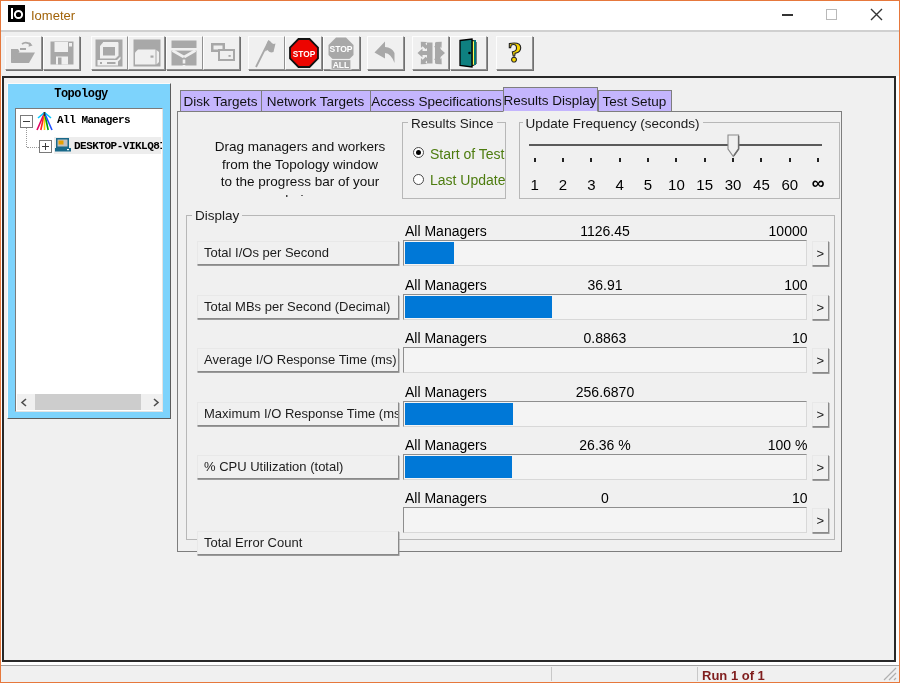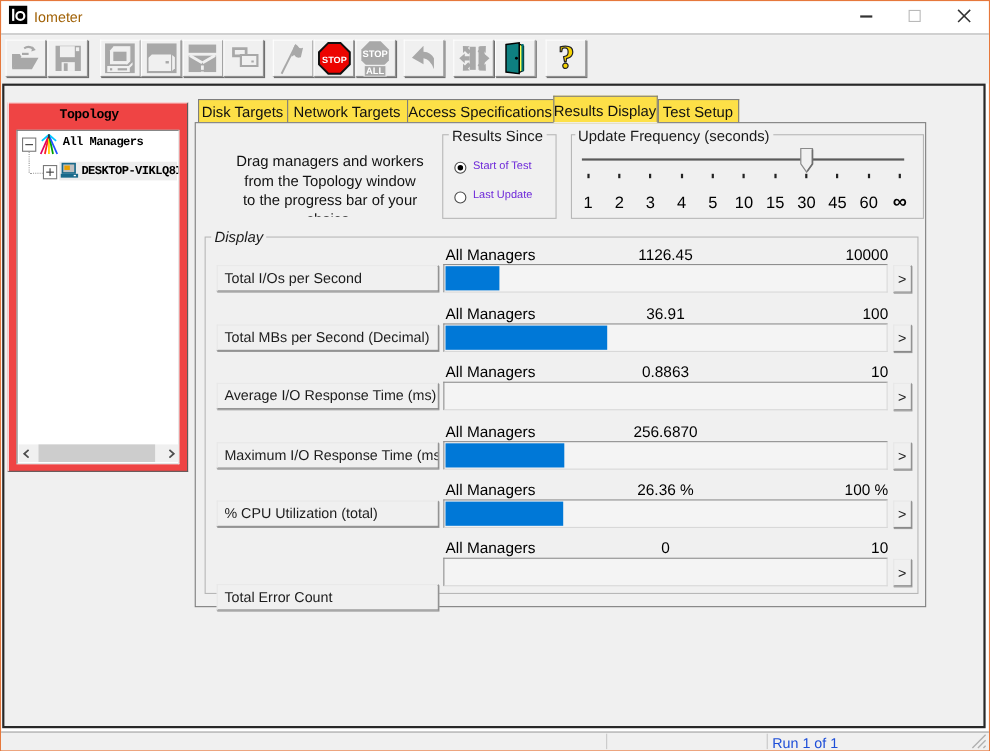--- a/index.html
+++ b/index.html
@@ -6,44 +6,44 @@
 html,body { width:900px; height:683px; }
 body { font-family:"Liberation Sans", sans-serif; position:relative; background:#fff; overflow:hidden; }
 .abs { position:absolute; }
 #win { position:absolute; left:0; top:0; width:900px; height:683px; border:1px solid #e6783c; background:#fff; }
 #tbsep { position:absolute; left:1px; top:30px; width:898px; height:2px; background:#d0d0d0; }
 #toolbar { position:absolute; left:1px; top:32px; width:898px; height:44px; background:#f0f0f0; }
 .tbtn { position:absolute; top:4px; width:37px; height:34px; background:#f0f0f0;
   border:1px solid; border-color:#fdfdfd #909090 #909090 #fdfdfd; box-shadow:1px 1px 0 #707070; }
 .tbtn svg { position:absolute; left:50%; top:50%; transform:translate(-50%,-50%); }
 #client { position:absolute; left:2px; top:76px; width:894px; height:586px; border:2px solid #282828; background:#f0f0f0; }
-#topo { position:absolute; left:3px; top:15px; width:164px; height:336px; background:#ef4444;
+#topo { position:absolute; left:3px; top:5px; width:164px; height:336px; background:#7dd3fc;
   border:1px solid; border-color:#fafafa #5c5c5c #5c5c5c #fafafa; }
 #topohdr { position:absolute; left:0; top:3px; width:146px; text-align:center;
   font-family:"Liberation Mono", monospace; font-weight:bold; font-size:12px; letter-spacing:-0.5px; color:#000; }
 #tree { position:absolute; left:7px; top:23.5px; width:148px; height:304.5px; background:#fff;
   border:1px solid; border-color:#7b7b7b #e3e3e3 #e3e3e3 #7b7b7b; overflow:hidden; }
 .titem { position:absolute; font-family:"Liberation Mono", monospace; font-weight:bold; font-size:11px; letter-spacing:-0.5px; color:#000; white-space:nowrap; }
 .pmbox { position:absolute; width:13px; height:13px; background:#fff; border:1px solid #7a7a7a; }
 .pmbox i { position:absolute; background:#3c3c3c; }
 .hsb { position:absolute; left:1px; bottom:1px; width:146px; height:16px; background:#f0f0f0; }
 .hsb .thumb { position:absolute; left:18px; top:0; width:106px; height:16px; background:#cdcdcd; }
-.tab { position:absolute; background:#fde047; border:1px solid #7e7e7e; border-bottom:none;
+.tab { position:absolute; background:#c4b5fd; border:1px solid #7e7e7e; border-bottom:none;
   font-size:13.5px; color:#111; text-align:center; white-space:nowrap; overflow:hidden; }
 #pane { position:absolute; left:172.5px; top:33px; width:665px; height:441px; background:#f0f0f0; border:1px solid #7e7e7e; }
 .grp { position:absolute; border:1px solid #b7b7b7; }
 .glab { position:absolute; background:#f0f0f0; font-size:13.5px; color:#1a1a1a; padding:0 3px; white-space:nowrap; z-index:6; }
 .mbtn { position:absolute; background:#f0f0f0; border:1px solid; border-color:#e8e8e8 #8a8a8a #8a8a8a #e8e8e8; box-shadow:0.5px 1px 0 #9a9a9a;
   font-size:13px; color:#1c1c1c; line-height:22px; padding-left:6px; white-space:nowrap; overflow:hidden; }
 .track { position:absolute; background:#f4f4f4; border:1px solid; border-color:#8e8e8e #d8d8d8 #d8d8d8 #8e8e8e; }
 .fill { position:absolute; left:1px; top:1px; bottom:1px; background:#0078d7; }
 .gobtn { position:absolute; width:17.5px; height:25px; background:#f0f0f0; border:1px solid; border-color:#e8e8e8 #8a8a8a #8a8a8a #e8e8e8;
   box-shadow:0.5px 1px 0 #9a9a9a; font-size:13px; color:#222; text-align:center; line-height:23px; }
 .lbl { position:absolute; font-size:14px; color:#000; white-space:nowrap; }
-.lbl14 { position:absolute; font-size:10px; color:#6d28d9; white-space:nowrap; }
+.lbl14 { position:absolute; font-size:14px; color:#4d7c0f; white-space:nowrap; }
 .radio { position:absolute; width:11px; height:11px; border-radius:50%; background:#fff; border:1px solid #4a4a4a; }
 .radio .dot { position:absolute; left:2px; top:2px; width:5px; height:5px; border-radius:50%; background:#000; }
 #status { position:absolute; left:1px; top:664.5px; width:898px; height:17px; background:#f0f0f0; border-top:1.5px solid #a2a2a2; }
 .ssep { position:absolute; top:1px; width:1px; height:14px; background:#c8c8c8; }
 </style>
 </head>
 <body>
 <div id="win"></div>
 <svg style="position:absolute;left:8px;top:5px" width="17" height="17" viewBox="0 0 17 17">
   <rect x="0" y="0" width="17" height="17" fill="#000"></rect>
@@ -254,21 +254,21 @@
   <div class="abs" style="left:728.1px; top:79.5px; width:2px; height:4px; background:#222;"></div>
     <div class="abs" style="left:715.1px; top:98px; width:28px; text-align:center; font-size:15px; color:#000;">30</div>
   <div class="abs" style="left:756.4px; top:79.5px; width:2px; height:4px; background:#222;"></div>
     <div class="abs" style="left:743.4px; top:98px; width:28px; text-align:center; font-size:15px; color:#000;">45</div>
   <div class="abs" style="left:784.8px; top:79.5px; width:2px; height:4px; background:#222;"></div>
     <div class="abs" style="left:771.8px; top:98px; width:28px; text-align:center; font-size:15px; color:#000;">60</div>
   <div class="abs" style="left:813.1px; top:79.5px; width:2px; height:4px; background:#222;"></div>
     <div class="abs" style="left:800.1px; top:94.5px; width:28px; text-align:center; font-size:18px; font-weight:bold; color:#000;">∞</div>
 
   <div class="grp" style="left:182px; top:137px; width:649px; height:325px;"></div>
-  <div class="glab" style="left:188px; top:130px;font-style:italic;">Display</div>
+  <div class="glab" style="left:188px; top:130px;">Display</div>
 
   <div class="lbl" style="left:401px; top:145.0px;">All Managers</div>
   <div class="lbl" style="left:501px; top:145.0px; width:200px; text-align:center;">1126.45</div>
   <div class="lbl" style="left:603.5px; top:145.0px; width:200px; text-align:right;">10000</div>
   <div class="track" style="left:398.5px; top:162.0px; width:404px; height:26px;">
       <div class="fill" style="width:49px"></div>
     </div>
   <div class="mbtn" style="left:193px; top:163.0px; width:202px; height:24px;">Total I/Os per Second</div>
   <div class="gobtn" style="left:807.5px; top:163.0px;">&gt;</div>
   <div class="lbl" style="left:401px; top:198.5px;">All Managers</div>
@@ -303,17 +303,17 @@
   <div class="lbl" style="left:401px; top:412.0px;">All Managers</div>
   <div class="lbl" style="left:501px; top:412.0px; width:200px; text-align:center;">0</div>
   <div class="lbl" style="left:603.5px; top:412.0px; width:200px; text-align:right;">10</div>
   <div class="track" style="left:398.5px; top:429.0px; width:404px; height:26px;"></div>
   <div class="mbtn" style="left:193px; top:453px; width:202px; height:24px;">Total Error Count</div>
   <div class="gobtn" style="left:807.5px; top:430.0px;">&gt;</div>
 </div>
 <div id="status">
   <div class="ssep" style="left:550px"></div>
   <div class="ssep" style="left:696px"></div>
-  <div class="abs" style="left:701px; top:2px; font-size:13px; color:#1d4ed8;">Run 1 of 1</div>
+  <div class="abs" style="left:701px; top:2px; font-size:13px; color:#7f1d1d;font-weight:bold;">Run 1 of 1</div>
   <svg style="position:absolute; right:2px; bottom:1px;" width="14" height="14" viewBox="0 0 14 14">
     <path d="M13 1 L1 13 M13 6 L6 13 M13 11 L11 13" stroke="#b0b0b0" stroke-width="1.2"></path>
   </svg>
 </div>
 
 </body></html>

